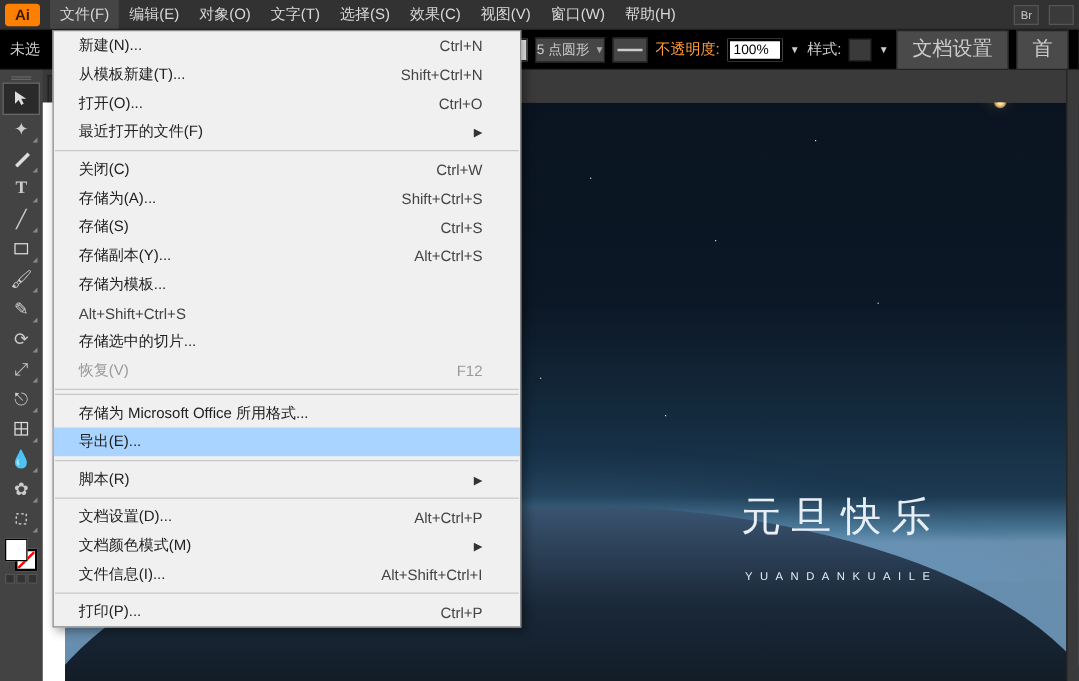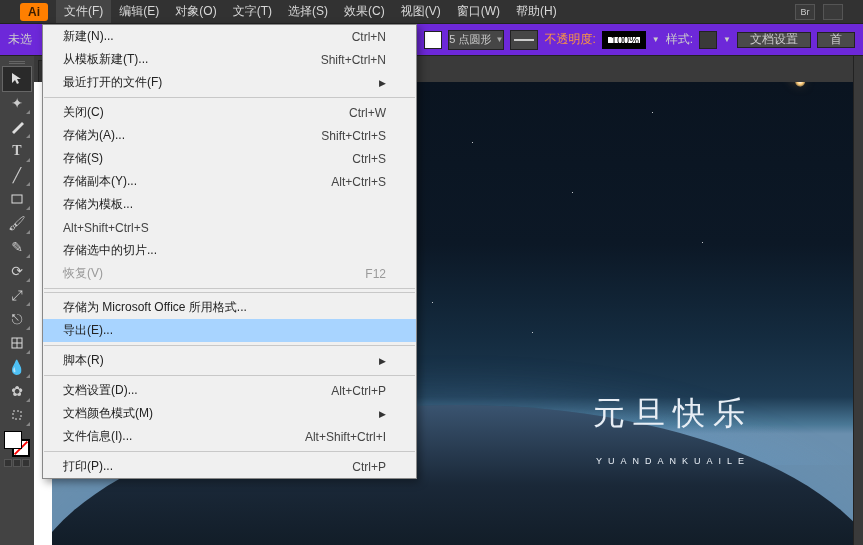--- a/index.html
+++ b/index.html
@@ -1,32 +1,32 @@
 <!DOCTYPE html>
 <html><head>
 <meta charset="utf-8">
 <style>
 *{margin:0;padding:0;box-sizing:border-box;font-family:"Microsoft YaHei","SimSun",sans-serif;-webkit-font-smoothing:antialiased}
 body{width:863px;height:545px;background:#323232;overflow:hidden;position:relative;font-size:12px;color:#ccc}
-.menubar{height:24px;background:#323232;display:flex;align-items:center;padding:0 20px;border-bottom:1px solid #222}
+.menubar{height:24px;background:#323232;display:flex;align-items:center;padding:0 4px;border-bottom:1px solid #222}
 .app-icon{width:28px;height:18px;background:#ff7f00;border-radius:3px;margin-right:8px;display:flex;align-items:center;justify-content:center;color:#3a1d00;font-weight:bold;font-size:12px}
 .menu-item{padding:3px 8px;color:#d8d8d8;cursor:pointer}
 .menu-item.active{background:#454545}
 .menu-right{margin-left:auto;display:flex;gap:8px;align-items:flex-end}
 .menu-right-btn{width:20px;height:16px;border:1px solid #555;background:#3a3a3a}
-.options-bar{height:32px;background:#6d28d9;display:flex;align-items:center;padding:0 8px;gap:6px;border-bottom:1px solid #222}
+.options-bar{height:32px;background:#000000;display:flex;align-items:center;padding:0 8px;gap:6px;border-bottom:1px solid #222}
 .opt-label{color:#ccc;font-size:12px}
 .opt-select{background:#464646;border:1px solid #222;color:#ccc;height:20px;padding:0 0;display:flex;align-items:center;gap:4px;font-size:11px}
 .opt-select .caret{font-size:8px;color:#aaa}
 .opt-swatch{width:18px;height:18px;background:#fff;border:1px solid #222}
 .opt-dash{width:28px;height:20px;border:1px solid #222;background:#464646;display:flex;align-items:center;justify-content:center}
 .opt-dash-line{width:20px;height:2px;background:#ccc}
 .opt-orange{color:#ff9a3c}
-.opt-input{background:#fff;color:#000;border:6px solid #000000;height:18px;width:44px;padding:0 3px;font-size:11px;display:flex;align-items:center}
-.opt-btn{background:#4a4a4a;border:1px solid #222;color:#ccc;padding:2px 12px;font-size:12px;height:16px;display:flex;align-items:center}
+.opt-input{background:#fff;color:#000;border:2px solid #000000;height:18px;width:44px;padding:0 3px;font-size:11px;display:flex;align-items:center}
+.opt-btn{background:#4a4a4a;border:1px solid #222;color:#ccc;padding:2px 12px;font-size:16px;height:32px;display:flex;align-items:center}
 .opt-square{width:18px;height:18px;border:1px solid #222;background:#3a3a3a}
 .main{display:flex;height:489px}
 .tools{width:34px;background:#434343;display:flex;flex-direction:column;align-items:center;padding-top:2px;gap:0}
 .tool{width:28px;height:24px;display:flex;align-items:center;justify-content:center;color:#ccc;font-size:14px;cursor:pointer;position:relative}
 .tool.sel{background:#2a2a2a;outline:1px solid #666}
 .tool-tri{position:absolute;bottom:1px;right:1px;width:0;height:0;border-left:4px solid transparent;border-bottom:4px solid #888}
 .tool-grab{width:16px;height:3px;border-top:1px solid #666;border-bottom:1px solid #666;margin:3px 0}
 .color-area{margin-top:4px;display:flex;flex-direction:column;align-items:center;gap:2px}
 .color-swatches{width:26px;height:26px;position:relative}
 .col-fill{position:absolute;width:18px;height:18px;background:#fff;border:1px solid #000;top:0;left:0}
@@ -207,20 +207,24 @@
 <div class="dropdown" id="dropdown">
     <div class="dd-item">
       <span>新建(N)...</span>
       <span class="dd-shortcut">Ctrl+N</span>
     </div>
     <div class="dd-item">
       <span>从模板新建(T)...</span>
       <span class="dd-shortcut">Shift+Ctrl+N</span>
     </div>
     <div class="dd-item">
+      <span>打开(O)...</span>
+      <span class="dd-shortcut">Ctrl+O</span>
+    </div>
+    <div class="dd-item">
       <span>最近打开的文件(F)</span>
       <span class="dd-arrow">▶</span>
     </div>
     <div class="dd-sep"></div>
     <div class="dd-item">
       <span>关闭(C)</span>
       <span class="dd-shortcut">Ctrl+W</span>
     </div>
     <div class="dd-item">
       <span>存储为(A)...</span>

